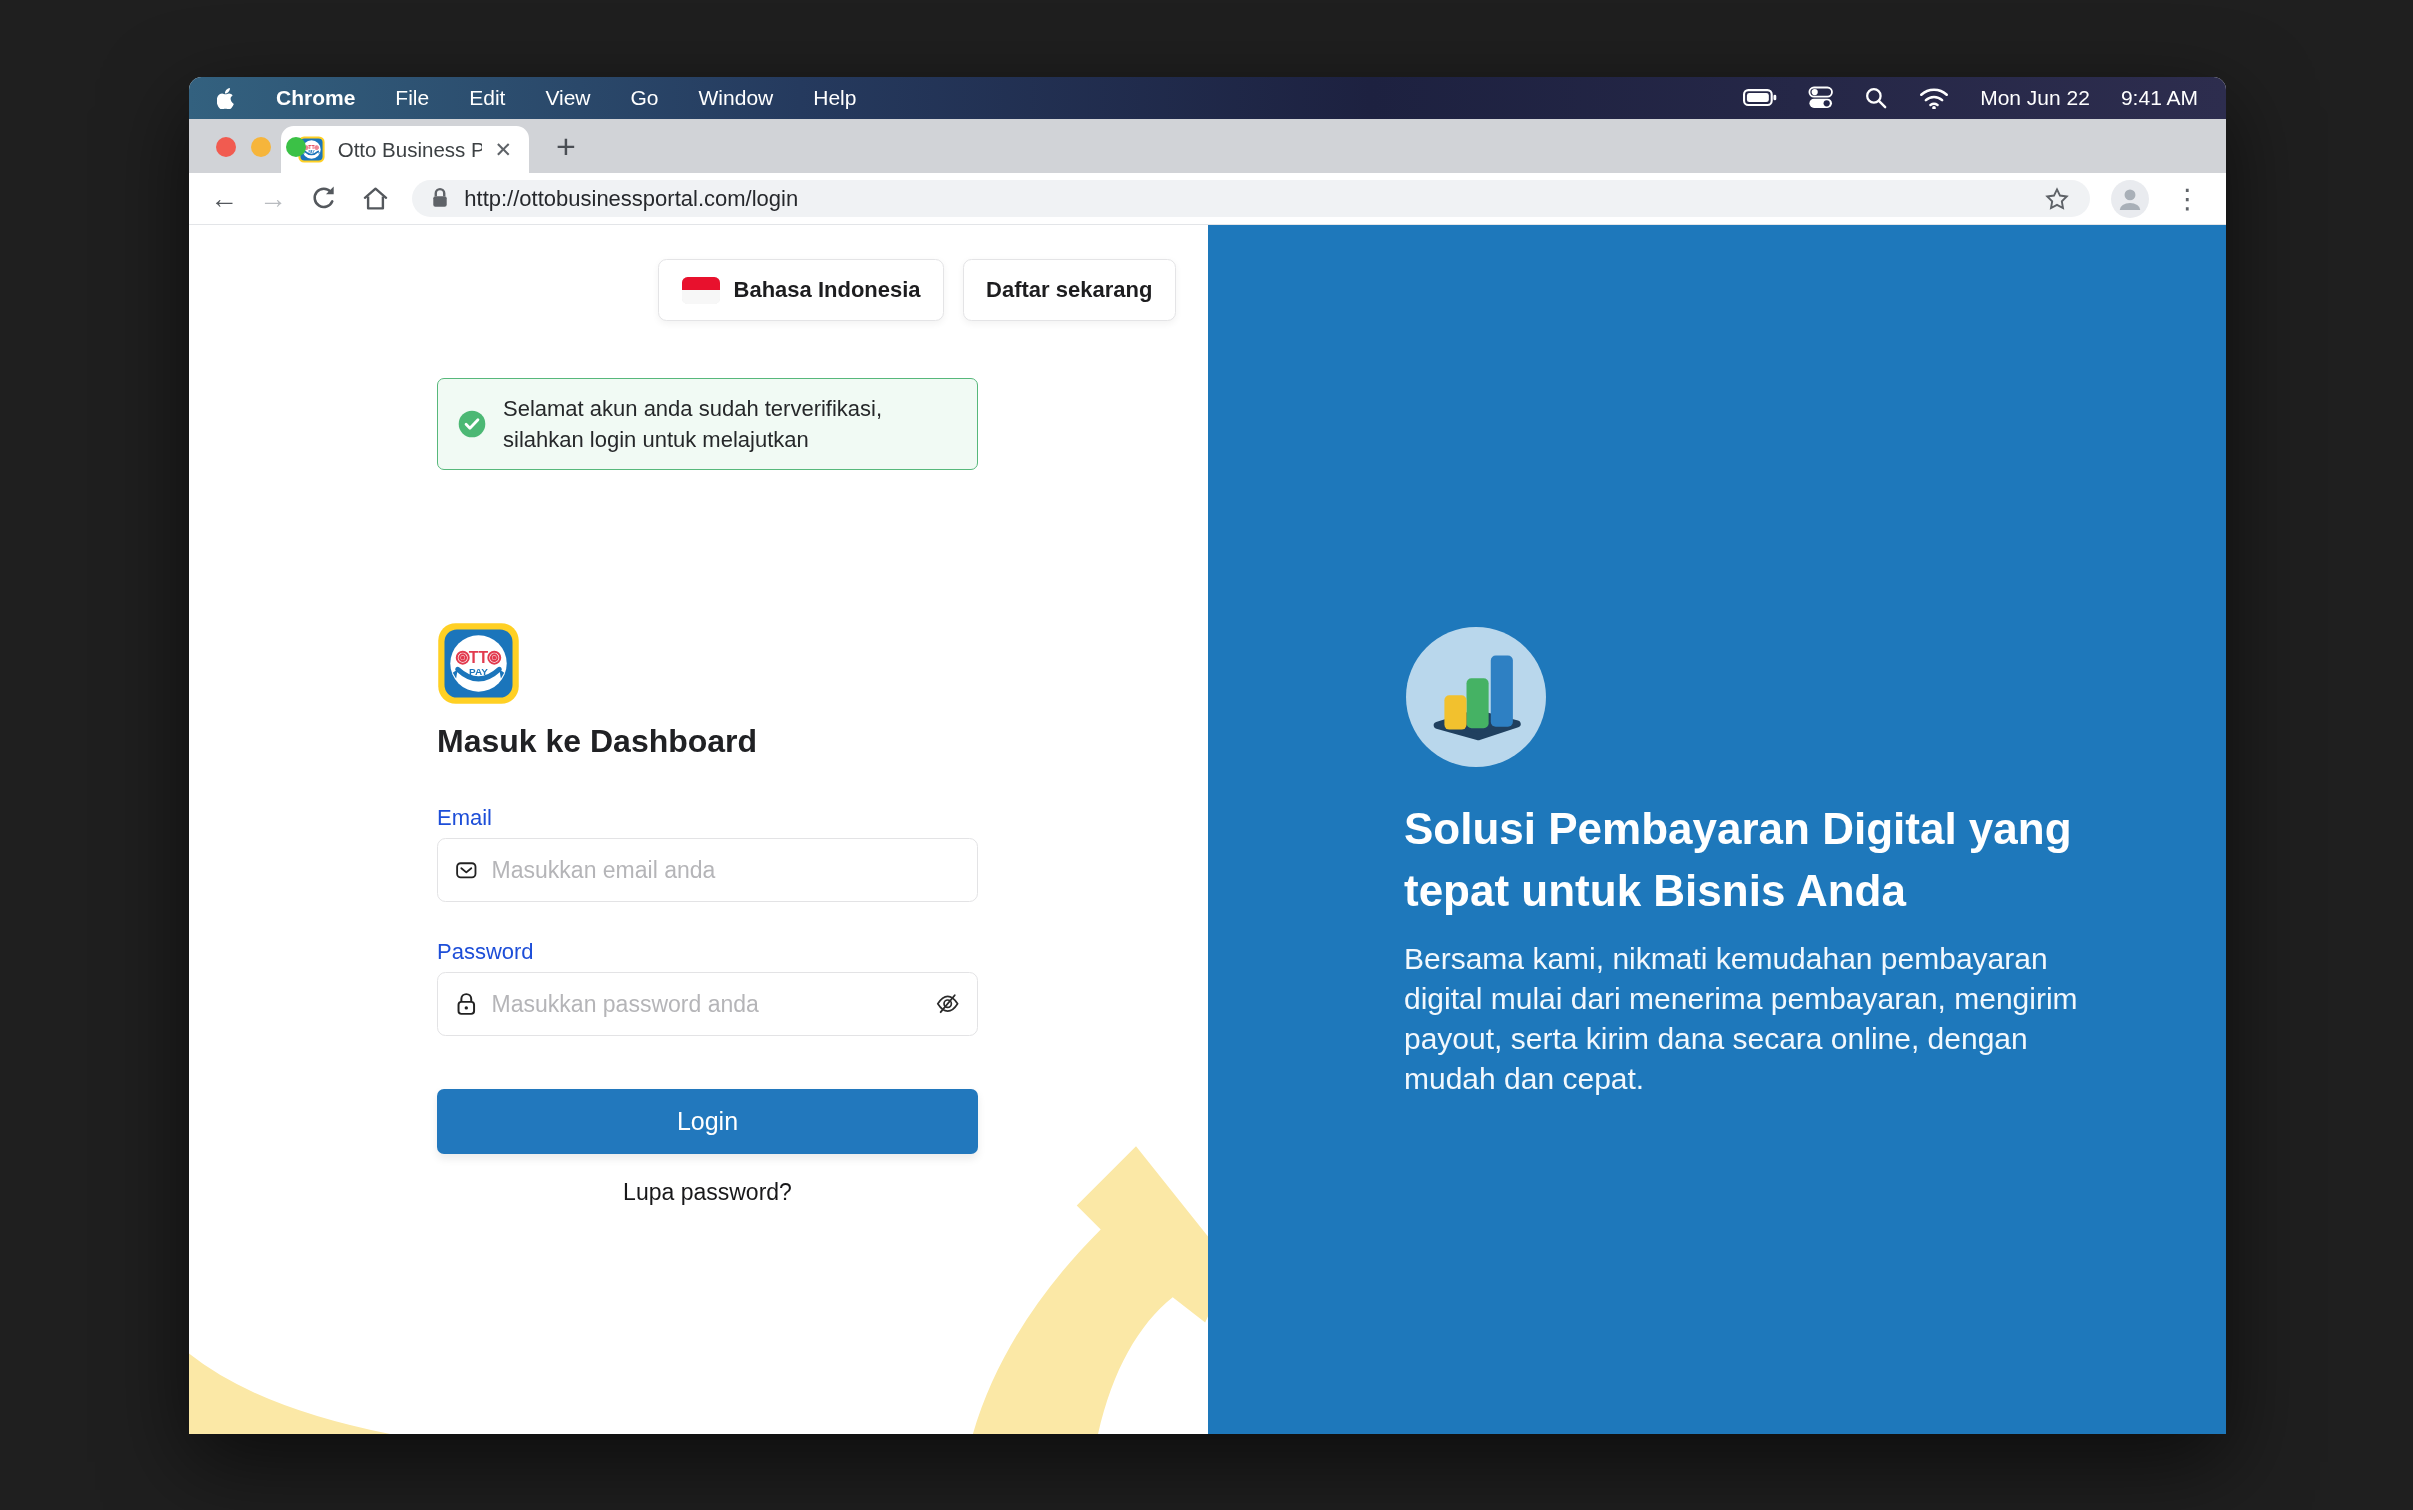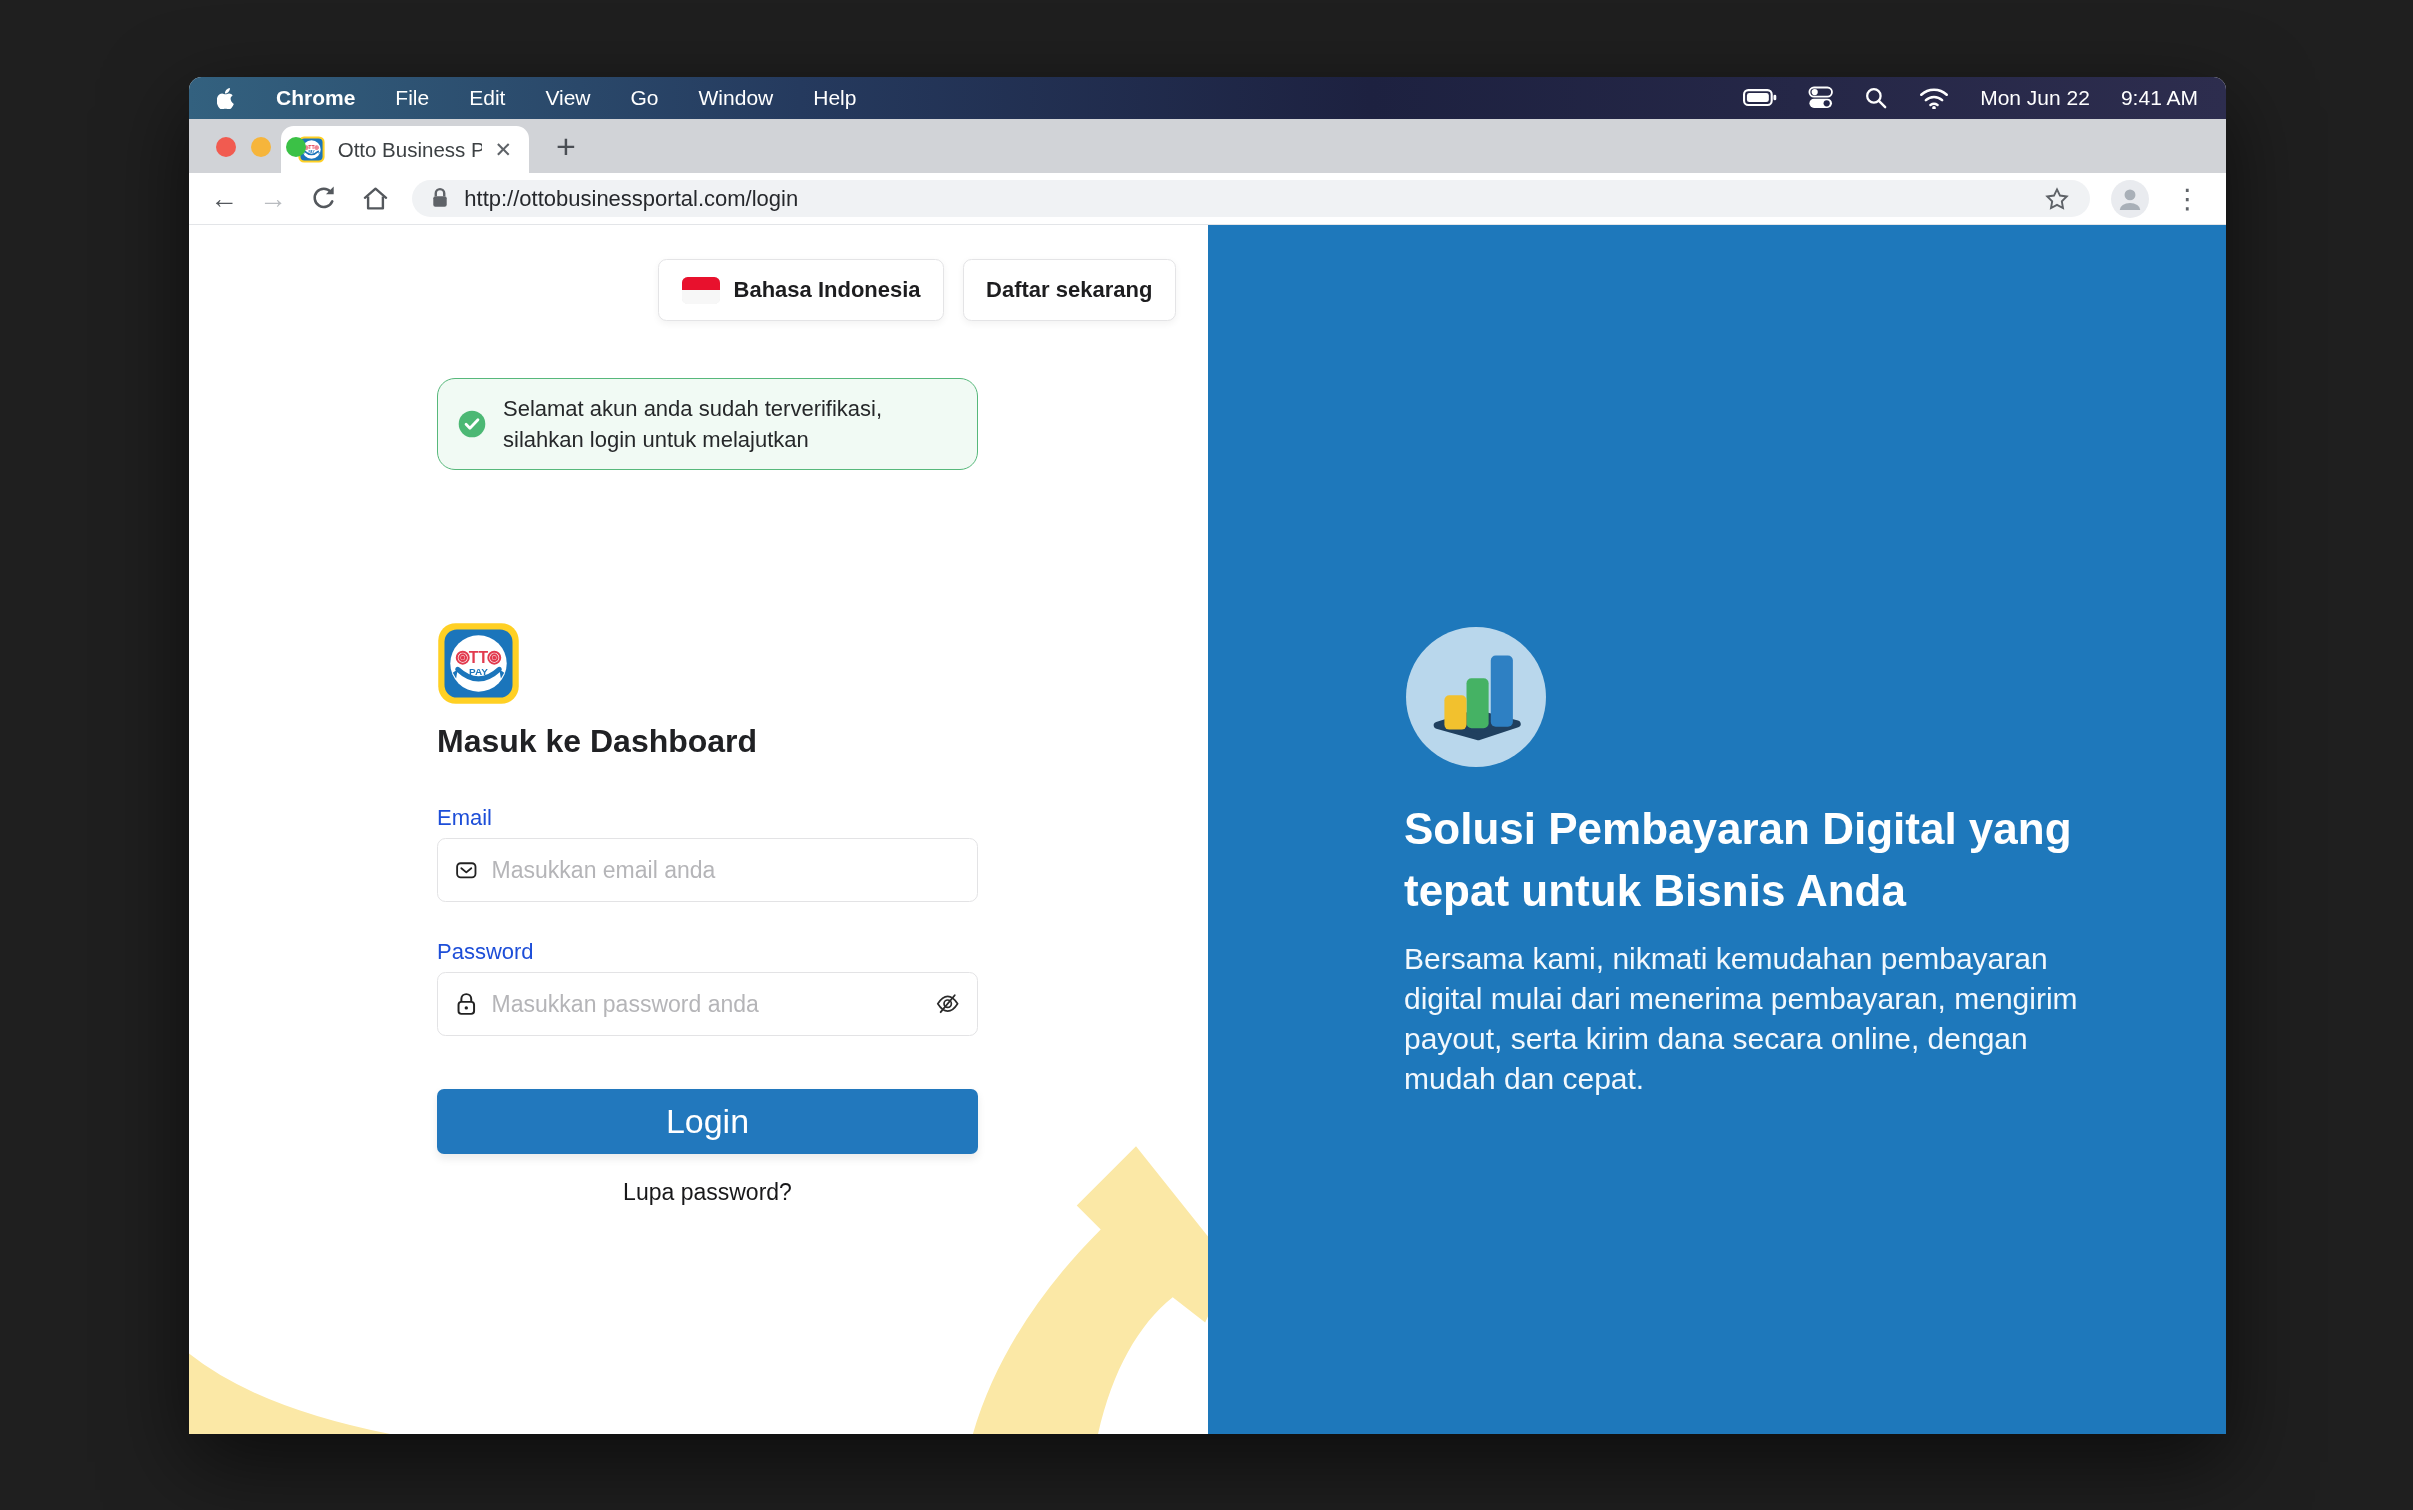--- a/index.html
+++ b/index.html
@@ -53,40 +53,40 @@
 
   .top-actions { position:absolute; top:34px; right:32px; display:flex; gap:18.3px; z-index:3;font-weight:bold; }
   .pill-btn { height:62px; background:#fff; border:1.4px solid #e4e4e6; border-radius:8.5px;
               display:flex; align-items:center; gap:14px; padding:0 22.6px; font-size:22px;
               color:#1d1d1f; box-shadow:0 2.8px 7px rgba(0,0,0,.05); }
   .flag { width:38px; height:27px; border-radius:5.6px; overflow:hidden;
           box-shadow:inset 0 0 0 0.7px rgba(0,0,0,.08); }
   .flag-top { height:50%; background:#e8112d; } .flag-bottom { height:50%; background:#f7f7f7; }
 
   .alert { position:absolute; left:248px; top:153px; width:541px; min-height:76px; z-index:3;
-           background:#f1faf4; border:1.4px solid #57b87b; border-radius:18px;
+           background:#f1faf4; border:1.4px solid #57b87b; border-radius:7px;
            display:flex; align-items:center; gap:17px; padding:14px 20px;justify-content:flex-end; }
   .alert-text { font-size:22px; line-height:31px; color:#26282a; }
 
   .logo-box { position:absolute; left:248px; top:397px; width:83px; height:83px; z-index:3; }
   .login-heading { position:absolute; left:248px; top:498px; font-size:32px; font-weight:700;
                    color:#202124; z-index:3; }
 
   .field-label { position:absolute; left:248px; font-size:22px; color:#1d4ed8; z-index:3; }
   .lbl-email { top:580px; } .lbl-password { top:714px; }
   .input-box { position:absolute; left:248px; width:541px; height:64px; border:1.4px solid #e3e3e5;
                border-radius:8.5px; display:flex; align-items:center; gap:14px; padding:0 17px;
                background:#fff; z-index:3; }
   .in-email { top:613px; } .in-password { top:747px; }
   .input-box input { flex:1; border:none; outline:none; font-size:23px; color:#333;
                      font-family:"Liberation Sans", sans-serif; background:transparent; min-width:0; }
   .input-box input::placeholder { color:#b5b5b8; }
 
   .login-btn { position:absolute; left:248px; top:864px; width:541px; height:65px; z-index:3;
-               background:#2278bd; border-radius:7px; color:#fff; font-size:34px;
+               background:#2278bd; border-radius:7px; color:#fff; font-size:25px;
                display:flex; align-items:center; justify-content:center;
                box-shadow:0 4.2px 8.5px rgba(0,0,0,.08); }
   .forgot { position:absolute; left:248px; top:954px; width:541px; text-align:center;
             font-size:23px; color:#18181a; font-weight:500; z-index:3; }
 
   
   .promo-icon { position:absolute; left:198px; top:402px; width:140px; height:140px;
                 border-radius:50%; background:#b9d7ec; display:flex; align-items:center;
                 justify-content:center; }
   .promo-heading { position:absolute; left:196px; top:573px; width:699px; font-size:44px;

